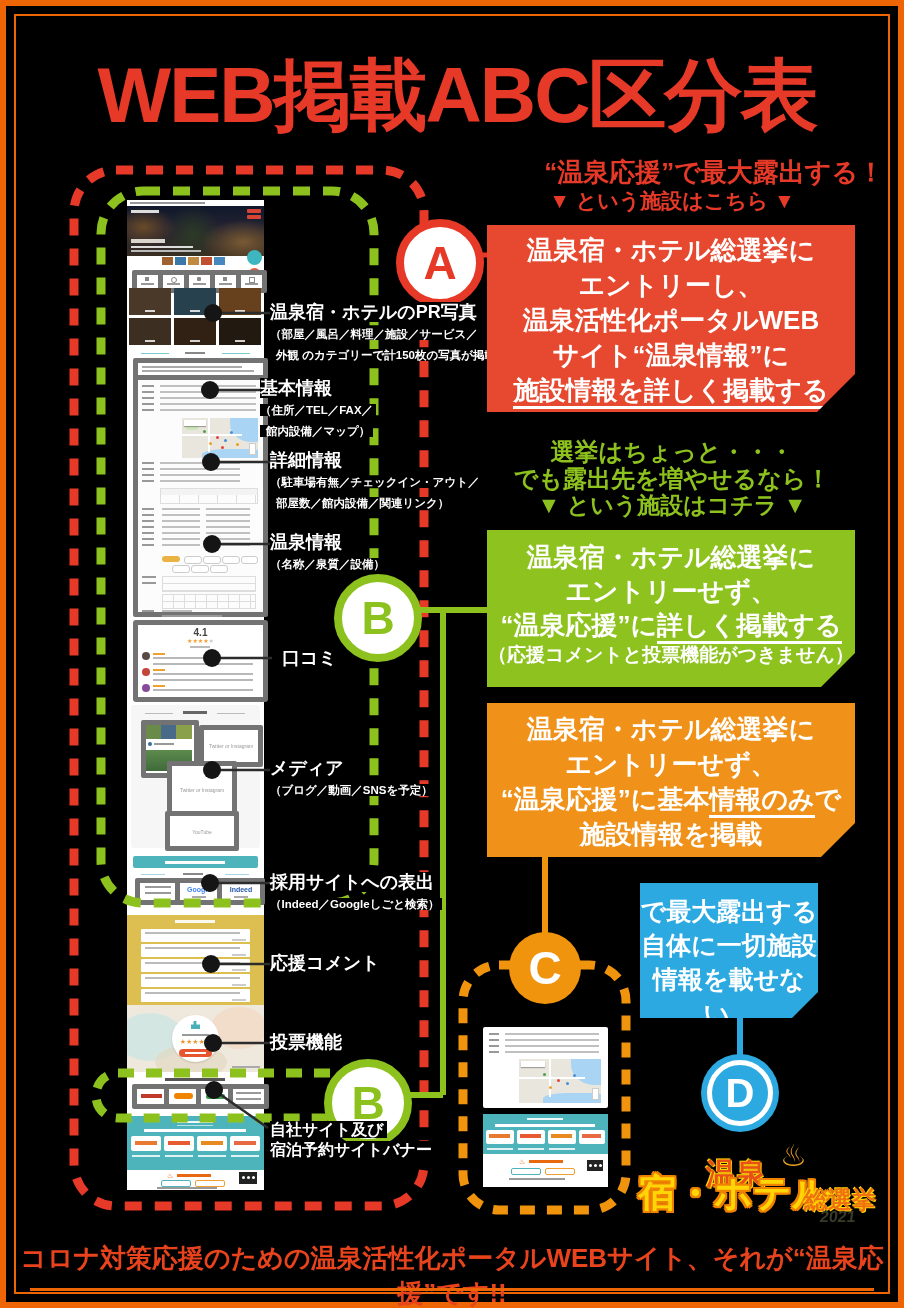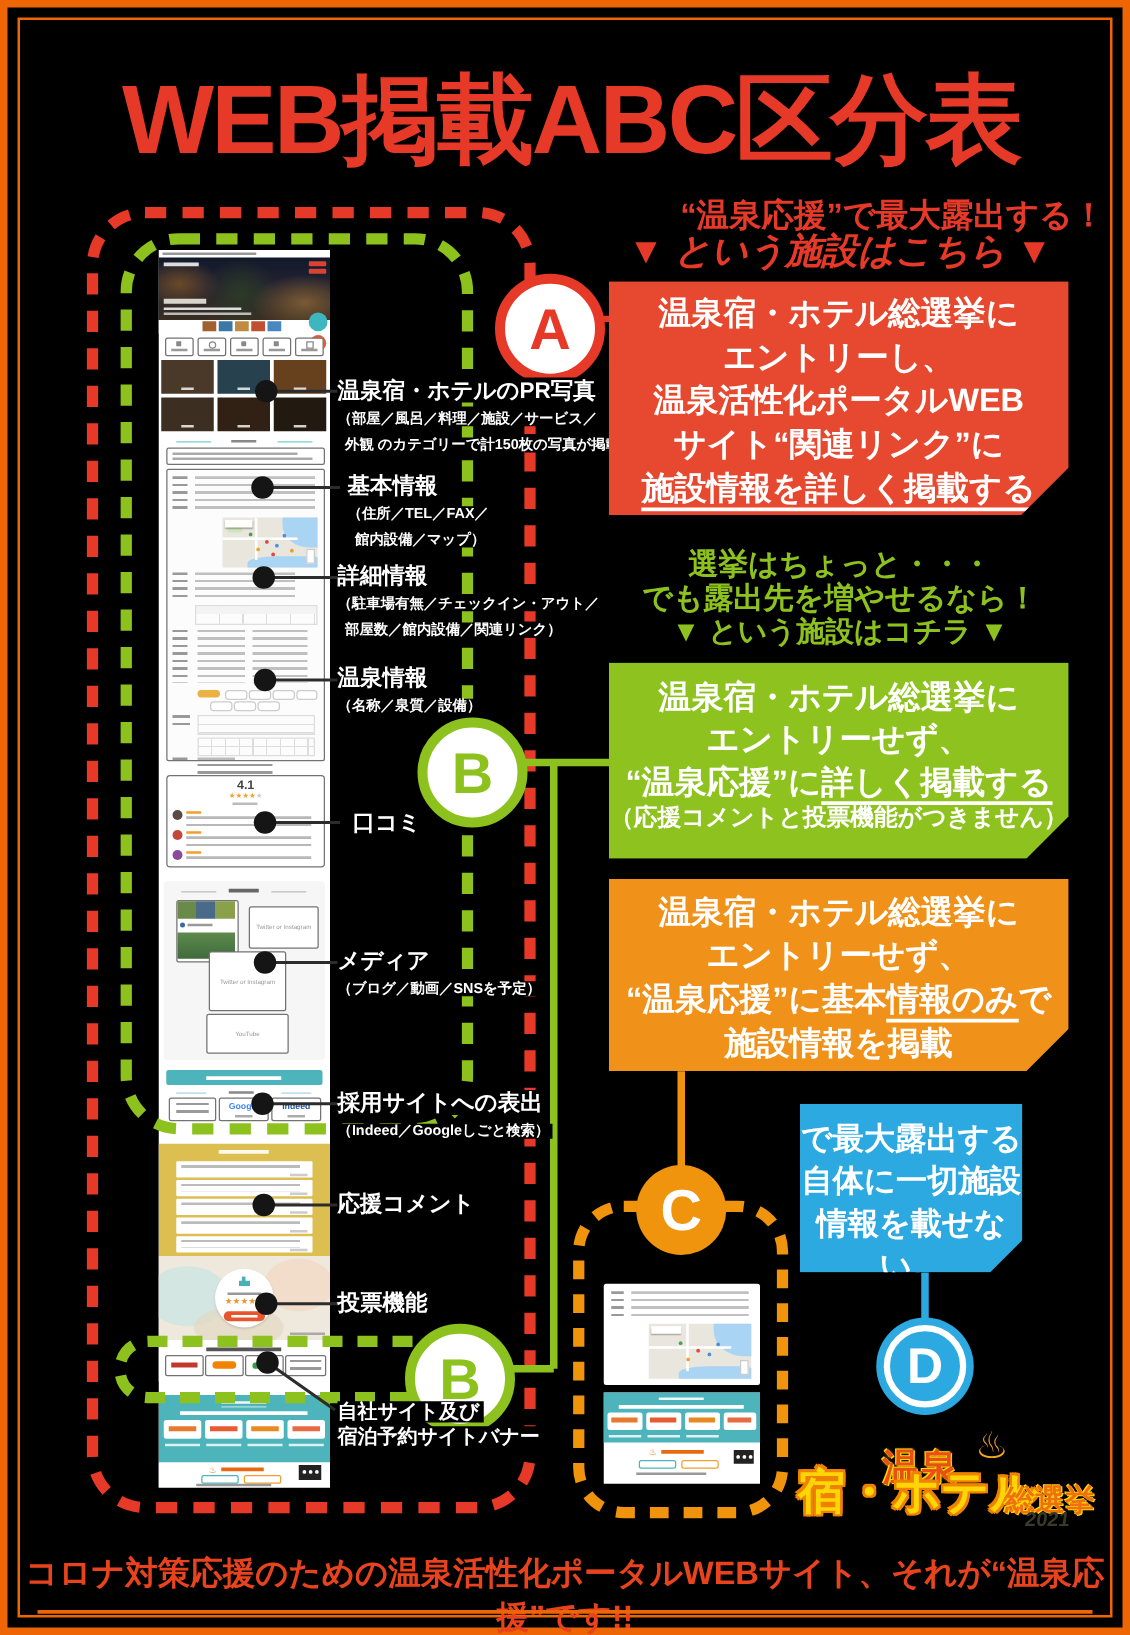--- a/index.html
+++ b/index.html
@@ -6,21 +6,21 @@
     --red:#e73928; --redbox:#e6492f; --green:#8dc21e; --greenbox:#8ec31f;
     --orange:#f0930d; --orangebox:#f09219; --blue:#2ba9e0; --frame:#ed6505;
     --yellow:#dcbf50; --teal:#4db4bc; --tag:#e8431d;
   }
   html,body{margin:0;padding:0;background:#000;}
   .stage{position:relative;width:904px;height:1308px;background:#000;overflow:hidden;
          font-family:"Liberation Sans",sans-serif;}
   .abs{position:absolute;}
   .tx{background:repeating-linear-gradient(180deg,var(--c,#b5b5b5) 0 2px,transparent 2px 6px);}
   .tx1{height:2px;background:var(--c,#b5b5b5);}
-  .card{background:#fff;border:1px solid #737373;border-radius:2px;}
+  .card{background:#fff;border:5px solid #737373;border-radius:2px;}
   .badge{border-radius:50%;background:#fff;display:flex;align-items:center;justify-content:center;
          font-weight:900;font-size:46px;line-height:1;}
   .boxtext{color:#fff;font-weight:900;text-align:center;}
   .u{border-bottom:3px solid #fff;padding-bottom:1px;}
   .lbl{color:#fff;font-weight:900;line-height:20px;white-space:nowrap;}
   .lbl .m{font-size:18px;background:#000;padding-right:3px;}
   .lbl .s{font-size:11.5px;background:#000;padding-right:3px;}
   .pill{border:1px solid #ccc;border-radius:3px;background:#fff;height:6px;display:inline-block;}
   .dotav{border-radius:50%;position:absolute;}
 </style>
@@ -378,21 +378,21 @@
   <div class="badge abs" style="left:334px;top:574px;width:72px;height:72px;border:8px solid var(--green);color:var(--green);">B</div>
   <div class="badge abs" style="left:324px;top:1059px;width:72px;height:72px;border:8px solid var(--green);color:var(--green);">B</div>
   <div class="badge abs" style="left:509px;top:932px;width:72px;height:72px;background:var(--orange);border:none;color:#fff;">C</div>
   <div class="badge abs" style="left:707px;top:1060px;width:56px;height:56px;background:var(--blue);border:5px solid #fff;box-shadow:0 0 0 6px var(--blue);color:#fff;font-size:40px;">D</div>
 
   <div class="lbl abs" style="left:270px;top:302px;">
     <span class="m">温泉宿・ホテルのPR写真</span><br>
     <span class="s">（部屋／風呂／料理／施設／サービス／</span><br>
     <span class="s" style="padding-left:6px;">外観 のカテゴリーで計150枚の写真が掲載可能）</span>
   </div>
-  <div class="lbl abs" style="left:278px;top:378px;">
+  <div class="lbl abs" style="left:260px;top:378px;">
     <span class="m">基本情報</span><br>
     <span class="s">（住所／TEL／FAX／</span><br>
     <span class="s" style="padding-left:6px;">館内設備／マップ）</span>
   </div>
   <div class="lbl abs" style="left:270px;top:450px;">
     <span class="m">詳細情報</span><br>
     <span class="s">（駐車場有無／チェックイン・アウト／</span><br>
     <span class="s" style="padding-left:6px;">部屋数／館内設備／関連リンク）</span>
   </div>
   <div class="lbl abs" style="left:270px;top:532px;">
@@ -416,27 +416,27 @@
   <div class="lbl abs" style="left:270px;top:1032px;">
     <span class="m">投票機能</span>
   </div>
   <div class="lbl abs" style="left:270px;top:1120px;">
     <span class="m" style="font-size:16px;">自社サイト及び</span><br>
     <span class="m" style="font-size:16px;">宿泊予約サイトバナー</span>
   </div>
 
   <div class="abs" style="left:460px;top:158px;width:424px;text-align:center;color:var(--red);font-weight:900;">
     <div style="font-size:26px;line-height:29px;text-align:right;">“温泉応援”で最大露出する！</div>
-    <div style="font-size:29px;line-height:28px;font-style:italic;">▼ という施設はこちら ▼</div>
+    <div style="font-size:21px;line-height:28px;">▼ という施設はこちら ▼</div>
   </div>
   <div class="abs boxtext" style="left:487px;top:225px;width:368px;height:187px;background:var(--redbox);clip-path:polygon(0 0,100% 0,100% calc(100% - 38px),calc(100% - 38px) 100%,0 100%);font-size:26px;line-height:35px;padding-top:8px;box-sizing:border-box;">
     <div>温泉宿・ホテル総選挙に</div>
     <div>エントリーし、</div>
     <div>温泉活性化ポータルWEB</div>
-    <div>サイト“関連リンク”に</div>
+    <div>サイト“温泉情報”に</div>
     <div><span class="u">施設情報を詳しく掲載する</span></div>
   </div>
 
   <div class="abs" style="left:460px;top:438px;width:424px;text-align:center;color:var(--green);font-weight:900;">
     <div style="font-size:24px;line-height:27px;">選挙はちょっと・・・</div>
     <div style="font-size:24px;line-height:27px;">でも露出先を増やせるなら！</div>
     <div style="font-size:23px;line-height:27px;">▼ という施設はコチラ ▼</div>
   </div>
   <div class="abs boxtext" style="left:487px;top:530px;width:368px;height:157px;background:var(--greenbox);clip-path:polygon(0 0,100% 0,100% calc(100% - 34px),calc(100% - 34px) 100%,0 100%);font-size:26px;line-height:34px;padding-top:10px;box-sizing:border-box;">
     <div>温泉宿・ホテル総選挙に</div>

